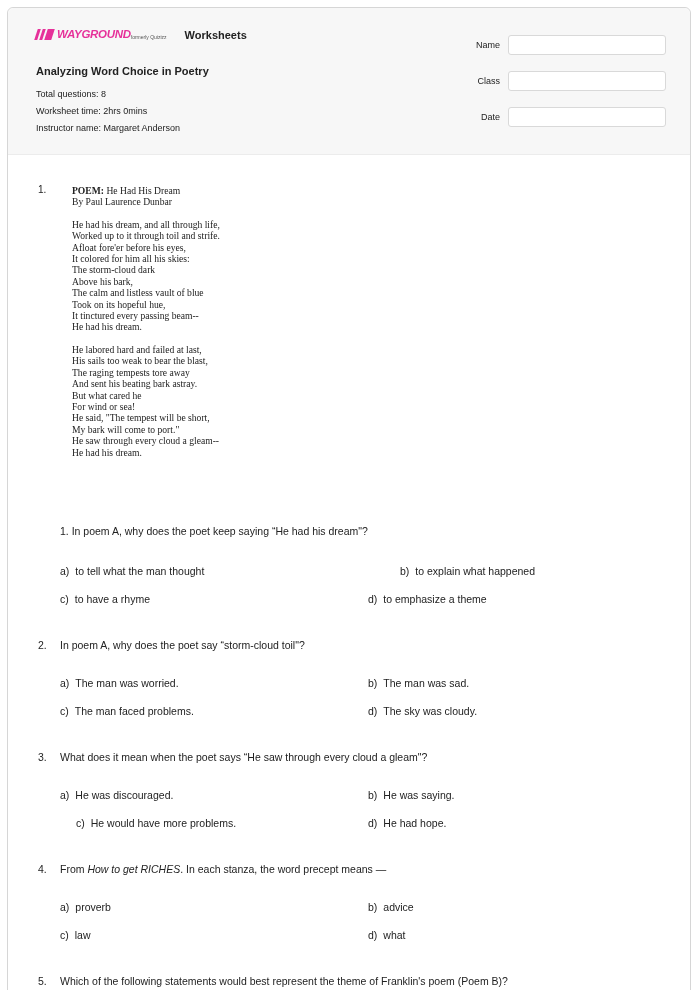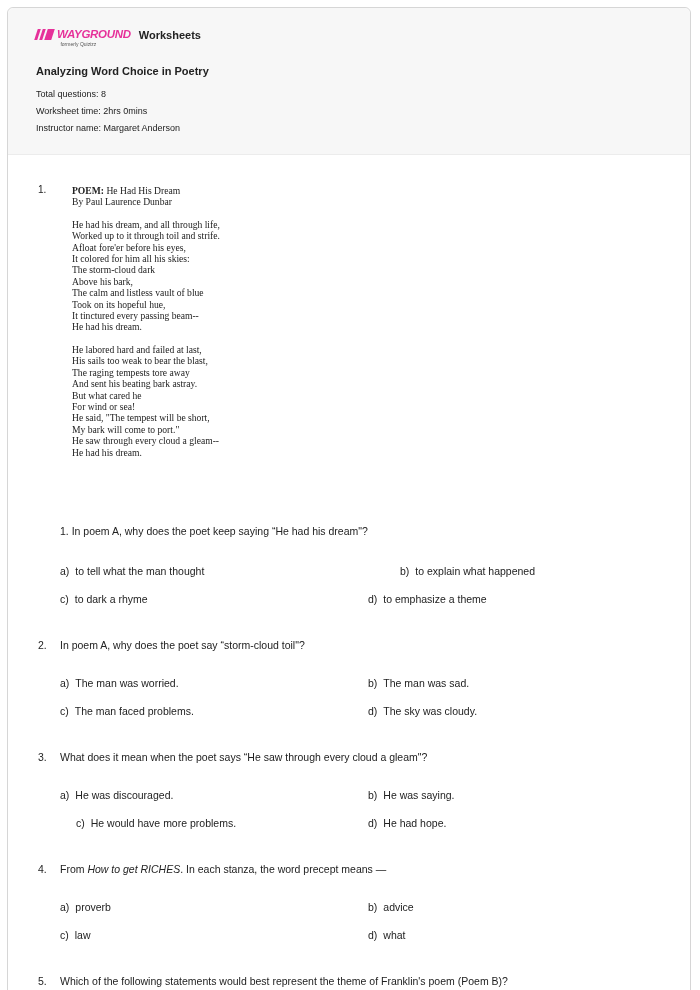--- a/index.html
+++ b/index.html
@@ -6,21 +6,21 @@
     body { width: 700px; height: 990px; overflow: hidden; font-family: "Liberation Sans", sans-serif; color: #222; }
     .card {
       position: absolute; left: 7px; top: 7px; width: 684px; height: 1000px;
       border: 1px solid #d6d6d6; border-radius: 6px; background: #fff; box-sizing: border-box;
     }
     .header {
       position: absolute; left: 0; top: 0; right: 0; height: 146px;
       background: #f7f7f7; border-bottom: 1px solid #ececec; border-radius: 6px 6px 0 0;
     }
     .brand { position: absolute; left: 28px; top: 20px; display: flex; align-items: flex-start; }
-    .logo { display: flex; flex-direction: column; align-items: center; }
+    .logo { display: flex; flex-direction: row; align-items: flex-end; }
     .logo-row { display: flex; align-items: center; }
     .logo-mark { width: 18px; height: 11px; margin-right: 3px; position: relative; }
     .logo-mark span { position: absolute; top: 0; height: 11px; background: #e6319a; transform: skewX(-18deg); }
     .logo-word { color: #e6319a; font-weight: bold; font-style: italic; font-size: 11.5px; letter-spacing: -0.3px; }
     .logo-sub { font-size: 5px; color: #555; margin-top: 1px; margin-right: 10px; }
     .brand-title { font-weight: bold; font-size: 11px; margin-left: 8px; margin-top: 1px; color: #222; }
     .meta { position: absolute; left: 28px; top: 57px; font-size: 9px; }
     .meta .title { font-weight: bold; font-size: 11px; margin-bottom: 12px; }
     .meta div.line { margin-bottom: 7px; }
     .fields { position: absolute; left: 460px; top: 26px; }
@@ -63,20 +63,34 @@
       <span class="brand-title">Worksheets</span>
     </div>
 
     <div class="meta">
       <div class="title">Analyzing Word Choice in Poetry</div>
       <div class="line">Total questions: 8</div>
       <div class="line">Worksheet time: 2hrs 0mins</div>
       <div class="line">Instructor name: Margaret Anderson</div>
     </div>
 
+    <div class="fields">
+      <div class="field">
+        <label>Name</label>
+        <input type="text" value="" style="">
+      </div>
+      <div class="field">
+        <label>Class</label>
+        <input type="text" value="" style="">
+      </div>
+      <div class="field">
+        <label>Date</label>
+        <input type="text" value="" style="">
+      </div>
+    </div>
   </div>
 
   <div class="content">
     <div class="q1num">1.</div>
     <div class="poem">
       <div class="ttl"><b>POEM:</b> <span>He Had His Dream</span></div>
       <div>By Paul Laurence Dunbar</div>
       <div class="gap"></div>
       <div>
         <div>He had his dream, and all through life,</div>
@@ -104,21 +118,21 @@
         <div>He had his dream.</div>
       </div>
     </div>
 
     <div class="q" style="top:370px;">
       <span class="text">1. In poem A, why does the poet keep saying “He had his dream"?</span>
     </div>
     <div class="opts" style="top:410px;">
       <div class="opt" style="left:0;top:0;"><span class="letter">a)</span><span>to tell what the man thought</span></div>
       <div class="opt" style="left:308px;top:0;padding-left:32px;"><span class="letter">b)</span><span>to explain what happened</span></div>
-      <div class="opt" style="left:0;top:28px;"><span class="letter">c)</span><span>to dark a rhyme</span></div>
+      <div class="opt" style="left:0;top:28px;"><span class="letter">c)</span><span>to have a rhyme</span></div>
       <div class="opt" style="left:308px;top:28px;"><span class="letter">d)</span><span>to emphasize a theme</span></div>
     </div>
 
     <div class="q" style="top:484px;">
       <span class="num">2.</span>
       <span class="text">In poem A, why does the poet say “storm-cloud toil"?</span>
     </div>
     <div class="opts" style="top:522px;">
       <div class="opt" style="left:0;top:0;"><span class="letter">a)</span><span>The man was worried.</span></div>
       <div class="opt" style="left:308px;top:0;"><span class="letter">b)</span><span>The man was sad.</span></div>

